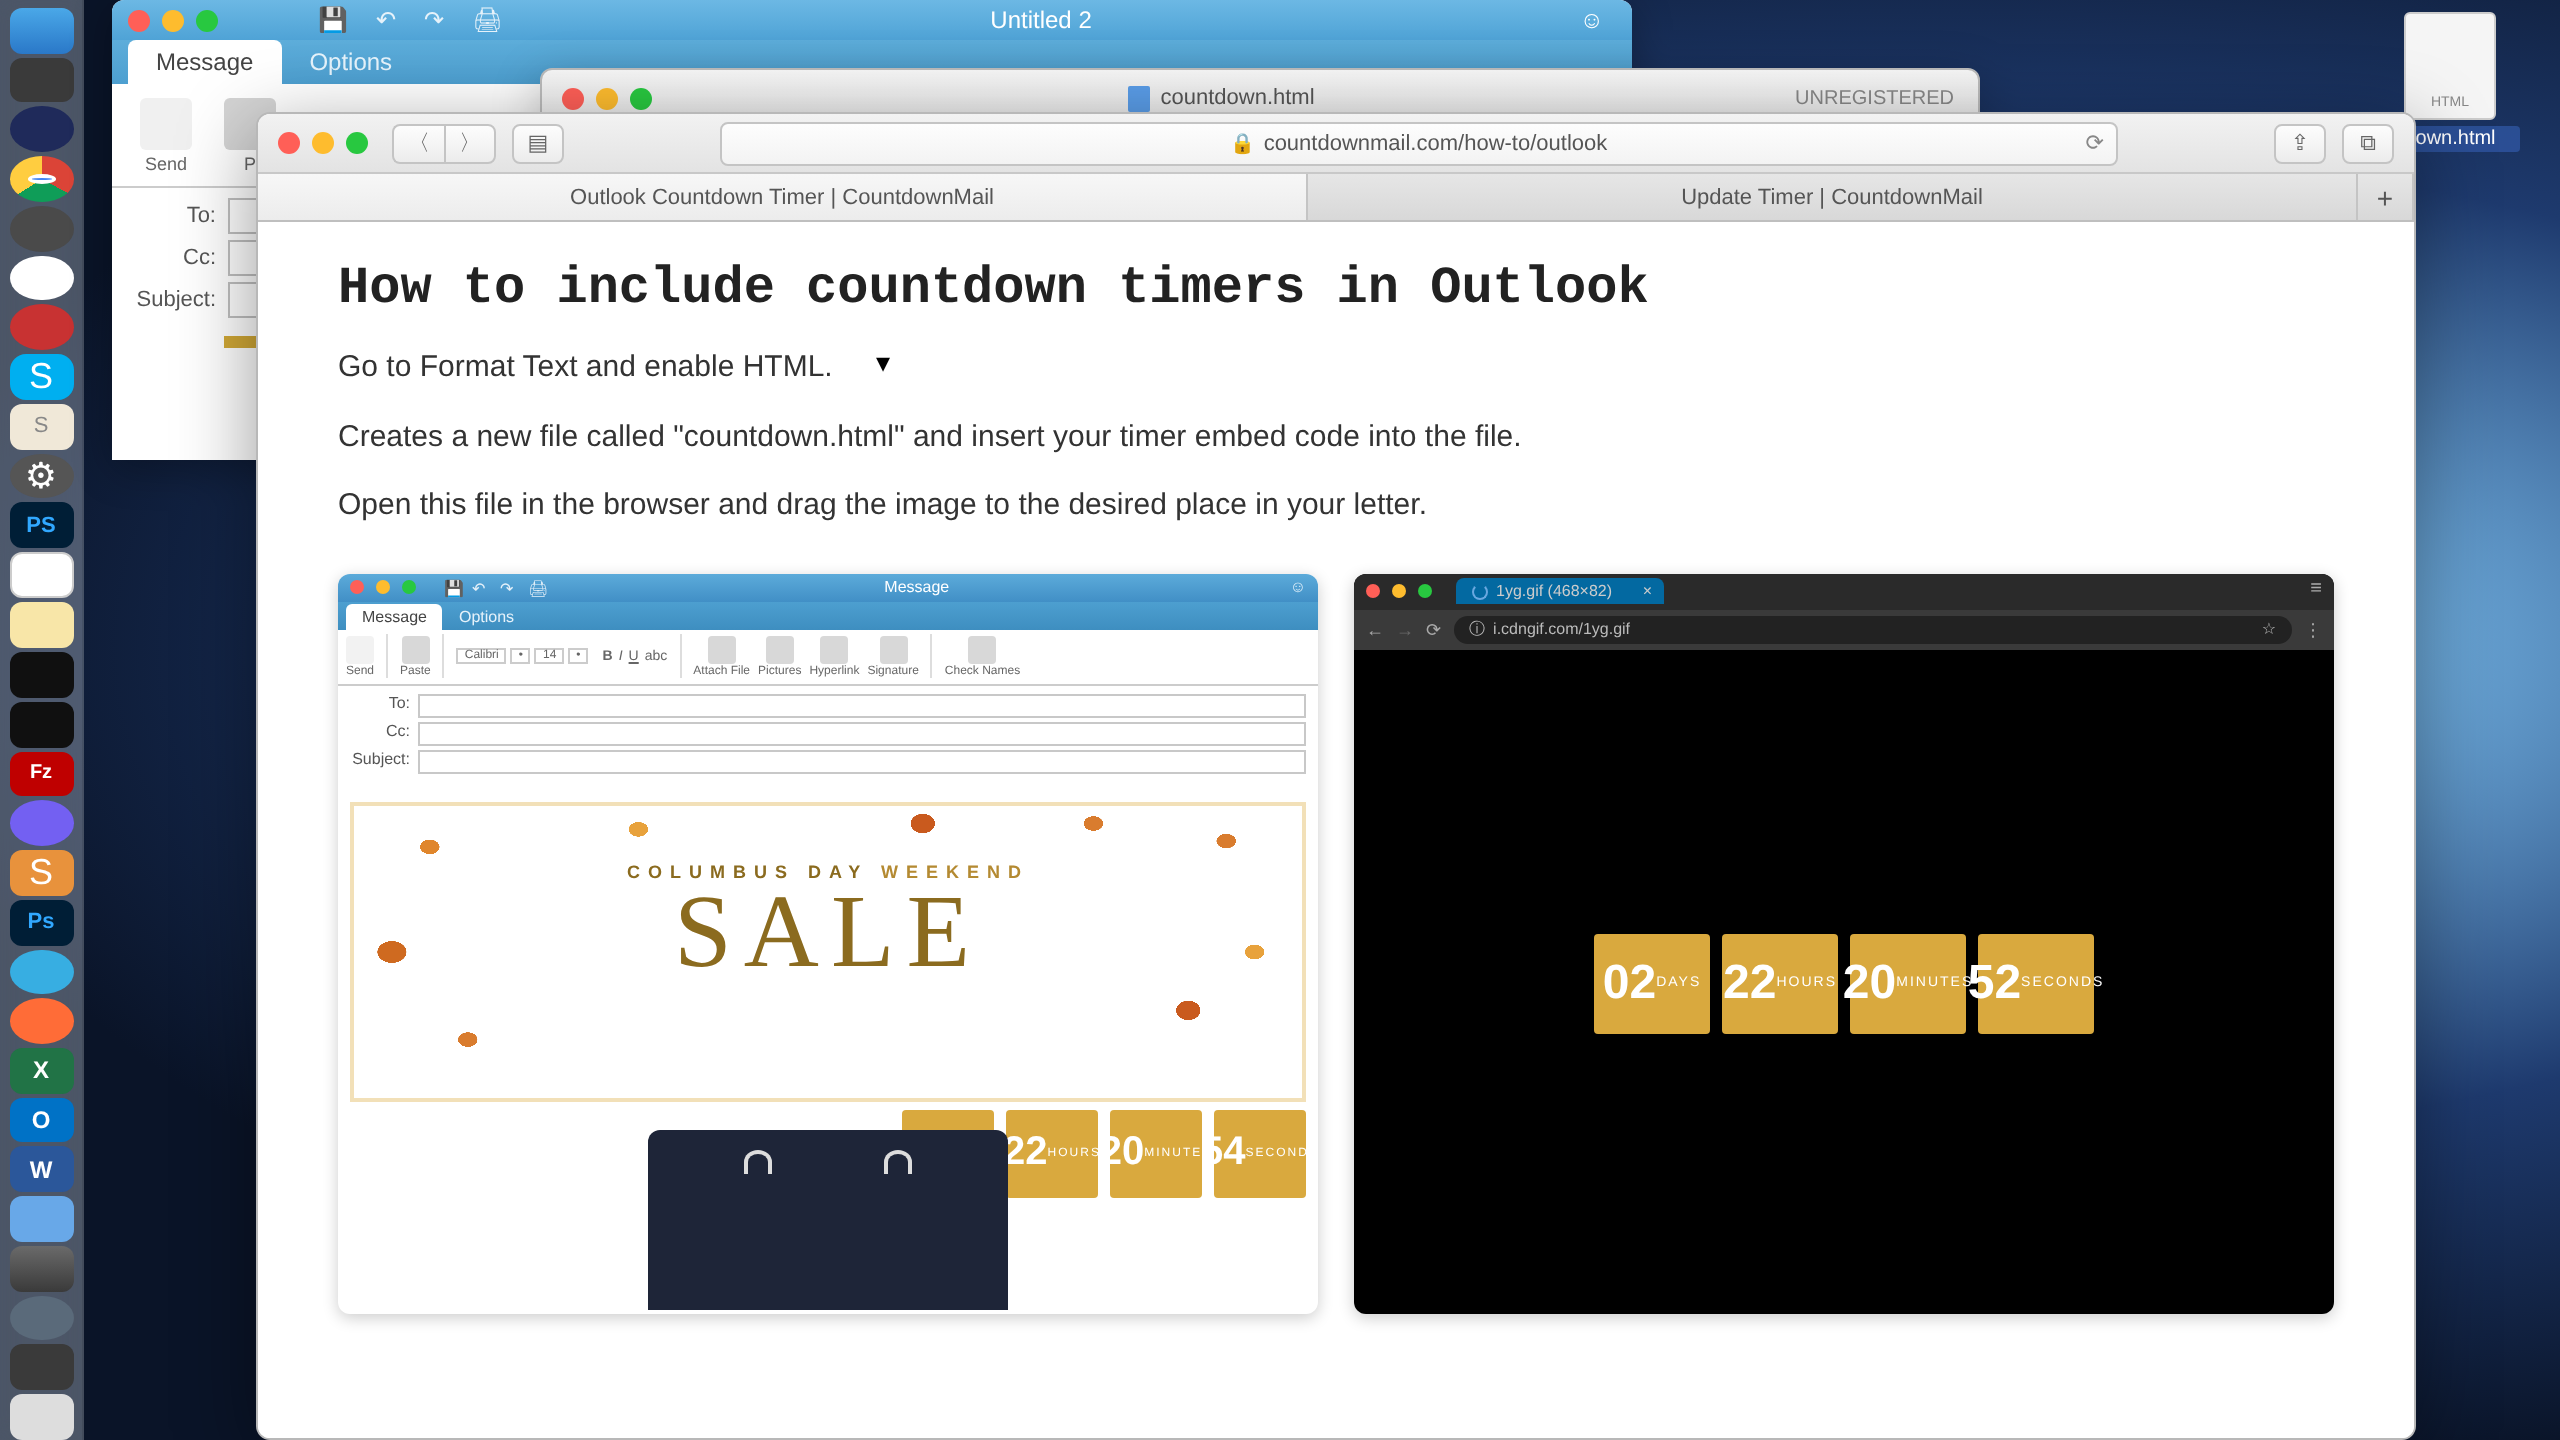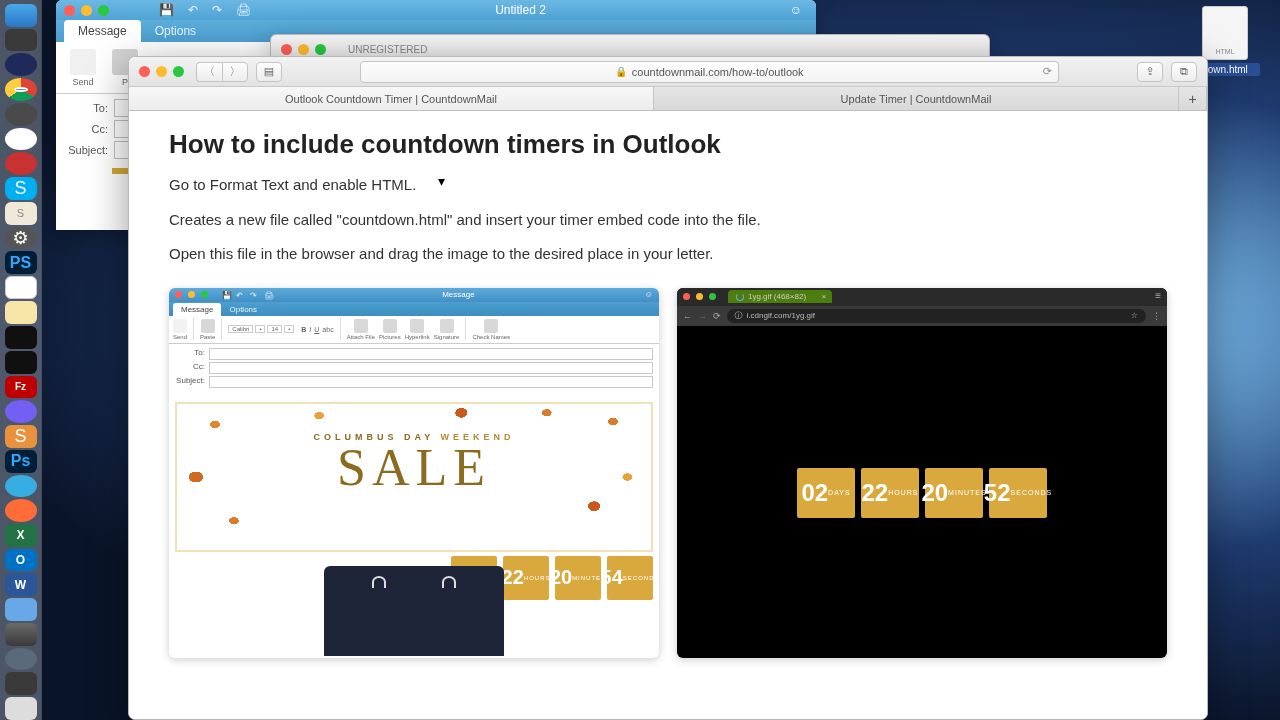--- a/index.html
+++ b/index.html
@@ -26,21 +26,21 @@
 .ff{background:#1f2a5a;border-radius:50%}
 .chrome{background:conic-gradient(#db4437 0 33%,#0f9d58 33% 66%,#ffcd40 66% 100%);border-radius:50%;position:relative}
 .chrome::after{content:"";position:absolute;inset:9px;background:#4285f4;border-radius:50%;border:2px solid #fff}
 .app-gray{background:linear-gradient(#6a6a6a,#3a3a3a)}
 .safari{background:#fff;border-radius:50%}
 .opera{background:#c83232;border-radius:50%}
 .skype{background:#00aff0;border-radius:8px}
 .sublime{background:#f0e8d8}
 .terminal{background:#101010}
 .calendar{background:#fff;border:1px solid #ccc}
-.ps{background:#001e36;color:#31a8ff;font-size:16px;font-weight:700}
+.ps{background:#001e36;color:#31a8ff;font-size:11px;font-weight:700}
 .word{background:#2b579a;color:#fff;font-size:12px;font-weight:700}
 .excel{background:#217346;color:#fff;font-size:12px;font-weight:700}
 .outlook{background:#0072c6;color:#fff;font-size:12px;font-weight:700}
 .viber{background:#7360f2;border-radius:50%}
 .telegram{background:#37aee2;border-radius:50%}
 .filezilla{background:#bf0000;color:#fff;font-size:10px;font-weight:700}
 .postman{background:#ff6c37;border-radius:50%}
 
 
 .outlook-window {
@@ -104,21 +104,21 @@
 .nav-group .nav-btn:last-child{border-radius:0 4px 4px 0}
 .addr{flex:1;height:22px;margin:0 70px;border:1px solid #c4c4c4;border-radius:4px;background:linear-gradient(#fdfdfd,#f3f3f3);display:flex;align-items:center;justify-content:center;font-size:11px;color:#555;position:relative}
 .addr .lock{font-size:10px;margin-right:4px}
 .addr .reload{position:absolute;right:6px;color:#888}
 .safari-tabbar{height:24px;background:linear-gradient(#e6e6e6,#d8d8d8);display:flex;font-size:11px;color:#555;border-bottom:1px solid #bfbfbf}
 .stab{flex:1;display:flex;align-items:center;justify-content:center;border-right:1px solid #c4c4c4}
 .stab.active{background:linear-gradient(#f7f7f7,#ececec)}
 .stab.add{flex:0 0 28px;font-size:14px}
 
 .safari-content{flex:1;overflow:auto;background:#fff;padding:18px 40px}
-.safari-content h2{font-size:26px;font-weight:700;color:#222;margin-bottom:14px;font-family:Liberation Sans, sans-serif}
+.safari-content h2{font-size:26px;font-weight:700;color:#222;margin-bottom:14px;font-family:Liberation Mono, monospace}
 .safari-content p{font-size:15px;color:#333;margin:12px 0;line-height:1.5}
 .cursor{position:absolute;left:438px;top:173px;font-size:14px;color:#000;pointer-events:none}
 
 
 .examples{display:flex;gap:18px;margin-top:22px}
 .example{flex:1;border-radius:6px;box-shadow:0 2px 8px rgba(0,0,0,.2);overflow:hidden;height:370px;position:relative}
 
 
 .ex-outlook{background:#fff}
 .ex-outlook .ex-titlebar{height:14px;background:linear-gradient(#5cabda,#418fc6);display:flex;align-items:center;padding:0 6px}
@@ -160,21 +160,21 @@
 .cbox .n{font-size:20px;font-weight:700}
 .cbox .l{font-size:6px;letter-spacing:1px}
 .shopping-bag{position:absolute;bottom:0;left:50%;transform:translateX(-50%);width:180px;height:90px;background:#1e2538;border-radius:6px 6px 0 0}
 .shopping-bag::before,.shopping-bag::after{content:"";position:absolute;top:10px;width:10px;height:10px;border:2px solid #ddd;border-radius:50% 50% 0 0;border-bottom:none}
 .shopping-bag::before{left:48px}.shopping-bag::after{right:48px}
 
 
 .ex-chrome{background:#000}
 .ex-chrome .cx-titlebar{height:18px;background:#2a2a2a;display:flex;align-items:center;padding:0 6px}
 .ex-chrome .cx-titlebar .tl{width:7px;height:7px}
-.ex-chrome .cx-tab{margin-left:12px;background:#4d7c0f;color:#ccc;font-size:8px;padding:2px 26px 2px 8px;border-radius:4px 4px 0 0;position:relative;display:flex;align-items:center;gap:4px}
+.ex-chrome .cx-tab{margin-left:12px;background:#0369a1;color:#ccc;font-size:8px;padding:2px 26px 2px 8px;border-radius:4px 4px 0 0;position:relative;display:flex;align-items:center;gap:4px}
 .ex-chrome .cx-tab .x{position:absolute;right:6px}
 .ex-chrome .cx-bar{height:20px;background:#3a3a3a;display:flex;align-items:center;padding:0 6px;gap:6px;font-size:9px;color:#aaa}
 .ex-chrome .cx-addr{flex:1;background:#222;border-radius:10px;height:14px;display:flex;align-items:center;padding:0 8px;color:#bbb;font-size:8px}
 .ex-chrome .cx-addr .lk{margin-right:4px}
 .ex-chrome .timer-area{position:absolute;inset:40px 0 0 0;display:flex;align-items:center;justify-content:center}
 .ex-chrome .countdown .cbox{width:58px;height:50px}
 .ex-chrome .countdown .cbox .n{font-size:24px}
 .ex-chrome .countdown .cbox .l{font-size:7px}
 .ex-chrome .hamb{position:absolute;right:6px;top:2px;color:#aaa;font-size:10px}
 </style>
@@ -264,20 +264,24 @@
   </div>
   <div class="accent-bar"></div>
 </div>
 
 <div class="editor-window">
   <div class="traffic">
     <div class="tl r"></div>
     <div class="tl y"></div>
     <div class="tl g"></div>
   </div>
+  <div class="editor-title">
+    <div class="doc-ico"></div>
+    <span>countdown.html</span>
+  </div>
   <div class="editor-status">UNREGISTERED</div>
 </div>
 
 <div class="safari-window">
   <div class="safari-toolbar">
     <div class="traffic">
       <div class="tl r"></div>
       <div class="tl y"></div>
       <div class="tl g"></div>
     </div>

